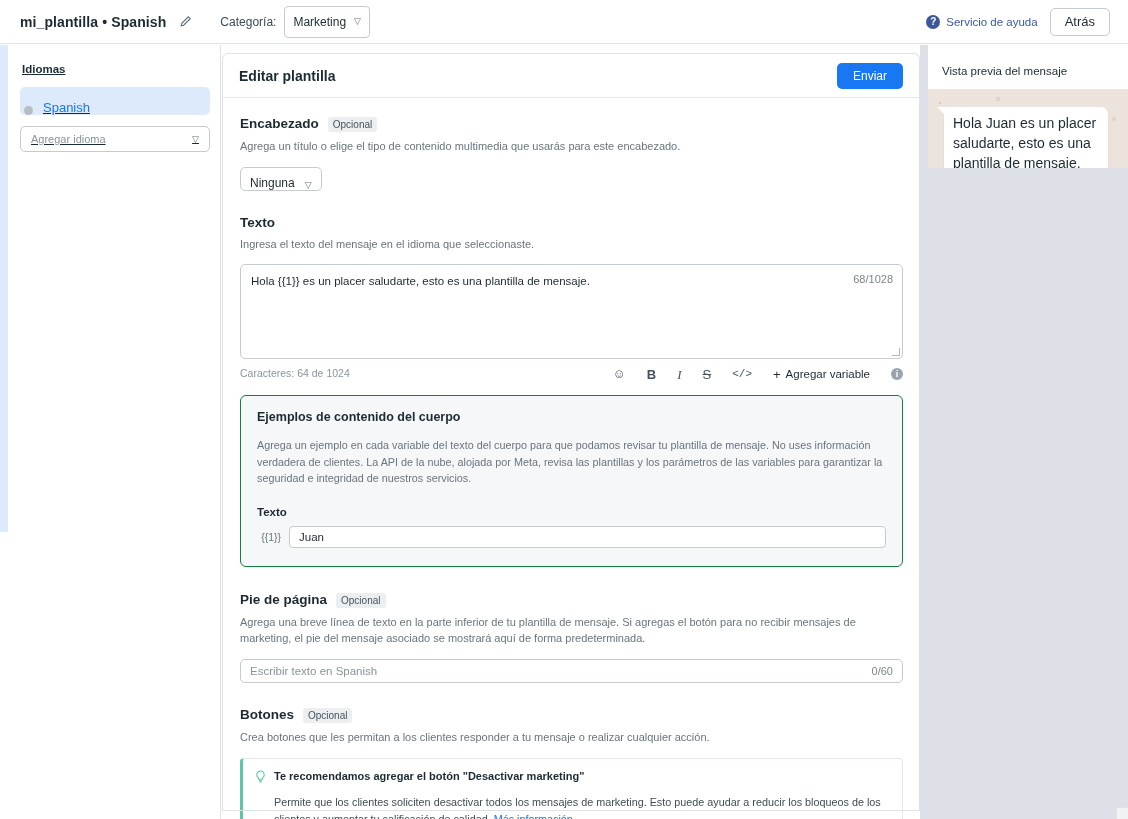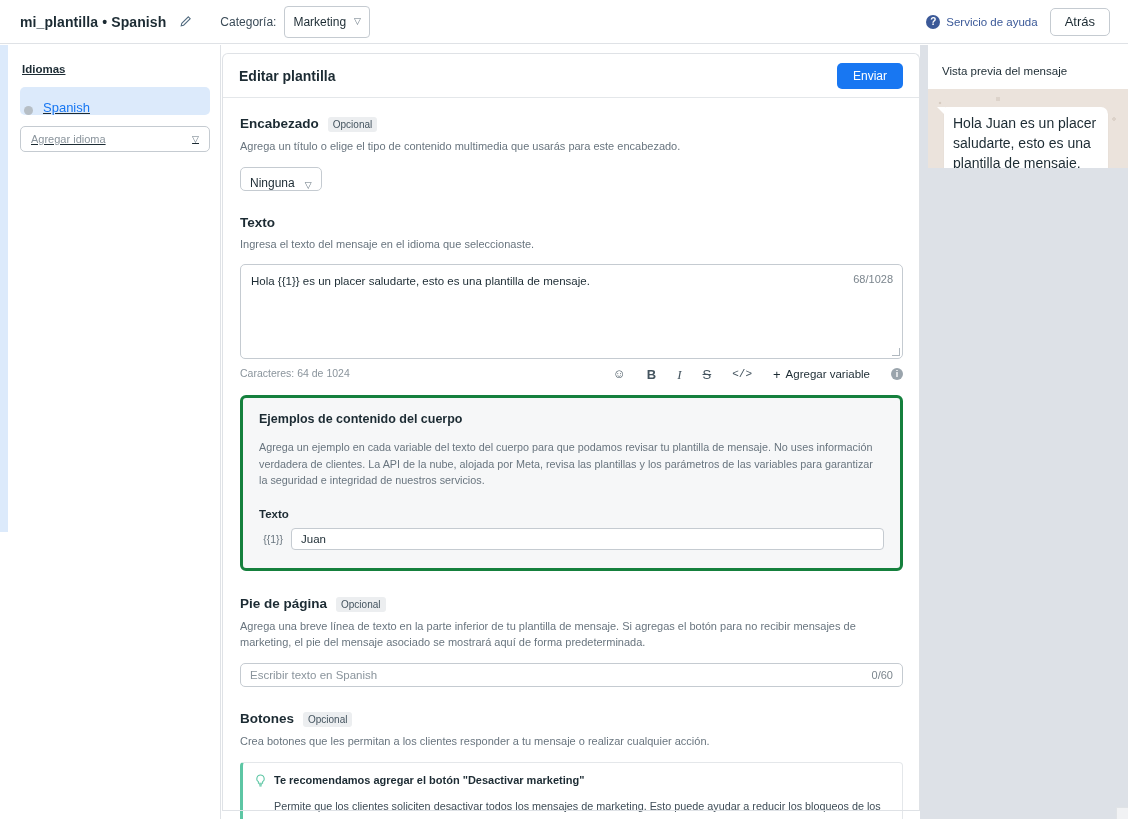--- a/index.html
+++ b/index.html
@@ -124,21 +124,21 @@
   .tool.code { font-size: 11px; font-family: "Liberation Mono", monospace; }
   .addvar { display: flex; align-items: center; gap: 5px; font-size: 11.5px; color: #1c2b33; cursor: pointer; }
   .addvar .plus { font-size: 13px; color: #1c2b33; }
   .info-dot {
     width: 12px; height: 12px; border-radius: 50%; background: #9aa4ac; color: #fff;
     font-size: 9px; font-weight: bold; display: flex; align-items: center; justify-content: center; cursor: pointer;
   }
 
   
   .examples {
-    margin-top: 13px; background: #f6f7f8; border: 3px solid #15803d; border-radius: 6px;
+    margin-top: 13px; background: #f6f7f8; border: 1px solid #15803d; border-radius: 6px;
     padding: 14px 16px 18px 16px;
   }
   .ex-title { font-size: 12.5px; font-weight: bold; color: #1c2b33; }
   .ex-desc { font-size: 10.8px; color: #69757f; margin-top: 13px; line-height: 1.55; }
   .ex-sub { font-size: 11.5px; font-weight: bold; color: #1c2b33; margin-top: 19px; }
   .ex-row { display: flex; align-items: center; gap: 8px; margin-top: 8px; }
   .ex-var { font-size: 10.5px; color: #69757f; width: 24px; text-align: right; }
   .ex-input {
     flex: 1; height: 22px; border: 1px solid #c5cbd1; border-radius: 4px; background: #fff;
     font-size: 11.5px; color: #1c2b33; padding: 0 9px;

